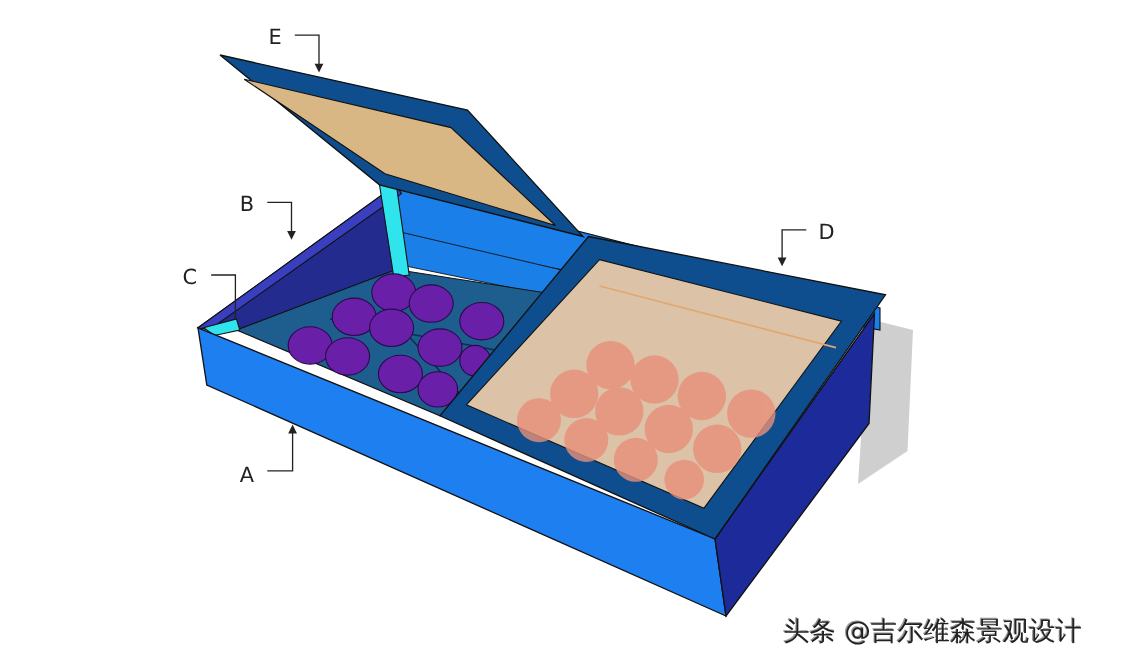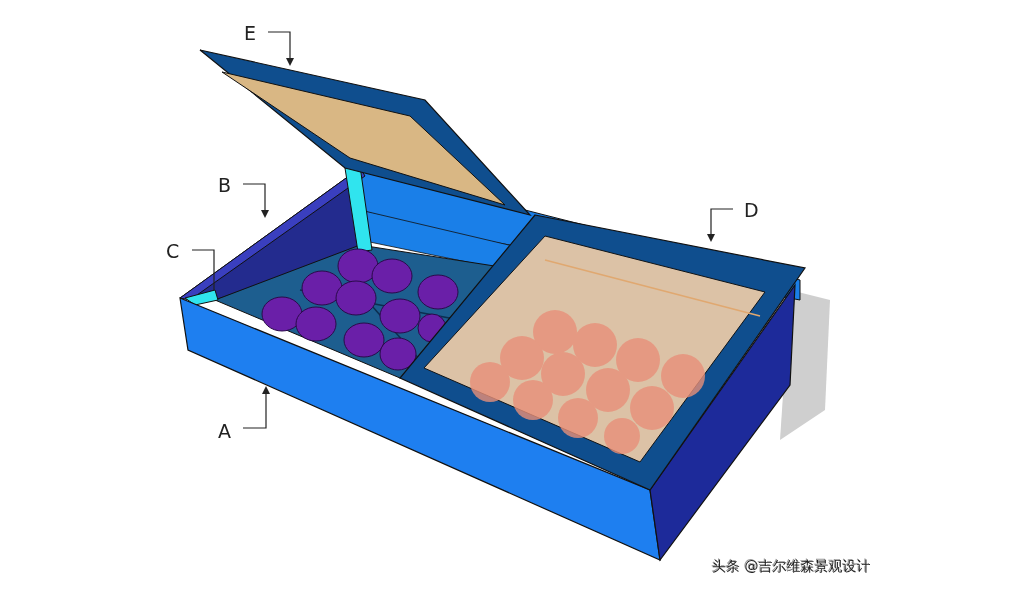--- a/index.html
+++ b/index.html
@@ -1,19 +1,19 @@
 <!DOCTYPE html>
 <html><head>
 <meta charset="utf-8">
 <style>
   html,body{margin:0;padding:0;background:#ffffff;}
   body{width:1024px;height:604px;position:relative;overflow:hidden;font-family:"DejaVu Sans",sans-serif;}
   svg{position:absolute;left:0;top:0;}
   .lbl{font-family:"DejaVu Sans",sans-serif;font-size:19px;fill:#222;}
-  .watermark{position:absolute;left:712px;top:558px;font-family:"DejaVu Sans",sans-serif;font-size:14px;color:#222;
+  .watermark{position:absolute;left:712px;top:558px;font-family:"DejaVu Sans",sans-serif;font-size:24px;color:#222;
     text-shadow:1px 1px 0 #fff,-1px -1px 0 #999;letter-spacing:0px;}
 </style>
 </head>
 <body>
 
 <svg width="1024" height="604" viewBox="0 0 1024 604">
 
   <polygon points="790,290 830,300 825,410 780,440" fill="#cfcfcf"></polygon>
 
   <polygon points="360,168 800,280 800,300 430,230 360,210" fill="#1a7fe8" stroke="#111" stroke-width="1"></polygon>

